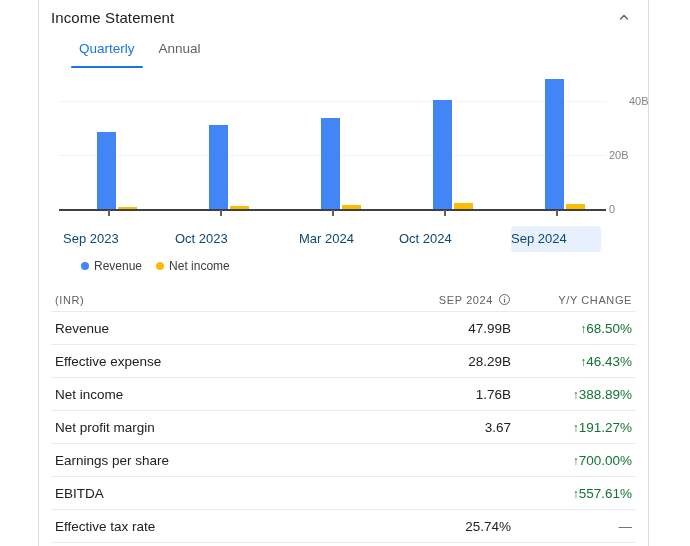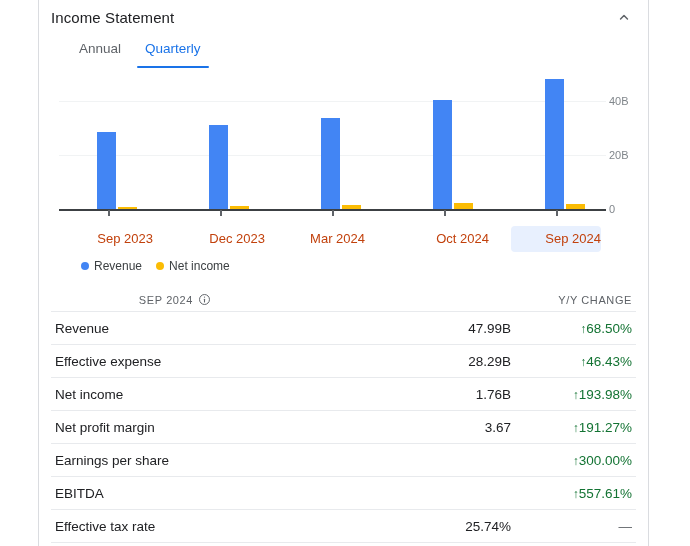--- a/index.html
+++ b/index.html
@@ -131,22 +131,22 @@
     position: absolute;
     left: 12px; top: 226px;
     width: 585px; height: 28px;
   }
   .xlabel {
     position: absolute;
     top: 0;
     height: 26px;
     line-height: 26px;
     font-size: 13px;
-    color: #c2410c;
-    text-align: right;
+    color: #0c4a6e;
+    text-align: left;
     border-radius: 4px;
     cursor: pointer;
     white-space: nowrap;
   }
   .xlabel.selected {
     background: #e8f0fe;
   }
 
   
   .legend {
@@ -205,22 +205,22 @@
       <div class="header">
         <div class="title">Income Statement</div>
         <div class="collapse-btn">
           <svg width="18" height="18" viewBox="0 0 24 24" aria-hidden="true">
             <path d="M7.4 14.6 12 10l4.6 4.6" fill="none" stroke="#5f6368" stroke-width="2" stroke-linecap="round" stroke-linejoin="round"></path>
           </svg>
         </div>
       </div>
 
       <div class="tabs">
+        <div class="tab active">Quarterly</div>
         <div class="tab">Annual</div>
-        <div class="tab active">Quarterly</div>
       </div>
 
       <div class="chart-wrap">
         <div class="plot" id="plot">
             <div class="gridline" style="top: 25px;"></div>
             <div class="gridline" style="top: 79px;"></div>
             <div class="baseline" style="top: 133px;"></div>
             <div class="bar rev" style="left: 46px; height: 76.896px;"></div>
             <div class="bar ni" style="left: 67px; height: 2px;"></div>
             <div class="tick" style="left: 57px;"></div>
@@ -233,45 +233,46 @@
             <div class="bar rev" style="left: 382px; height: 109.08px;"></div>
             <div class="bar ni" style="left: 403px; height: 5.67px;"></div>
             <div class="tick" style="left: 393px;"></div>
             <div class="bar rev" style="left: 494px; height: 129.573px;"></div>
             <div class="bar ni" style="left: 515px; height: 4.752px;"></div>
             <div class="tick" style="left: 505px;"></div>
           </div>
         <div class="ylabels" id="ylabels">
             <div class="ylabel" style="top: 133px;">0</div>
             <div class="ylabel" style="top: 79px; text-align: center;">20B</div>
-            <div class="ylabel" style="top: 25px;">40B</div>
+            <div class="ylabel" style="top: 25px; margin-left: 20px;">40B</div>
           </div>
       </div>
 
       <div class="xlabels" id="xlabels">
           <div class="xlabel" style="left: 12px; width: 90px;">Sep 2023</div>
-          <div class="xlabel" style="left: 124px; width: 90px;">Dec 2023</div>
-          <div class="xlabel" style="left: 224px; width: 90px;">Mar 2024</div>
+          <div class="xlabel" style="left: 124px; width: 90px;">Oct 2023</div>
+          <div class="xlabel" style="left: 248px; width: 90px;">Mar 2024</div>
           <div class="xlabel" style="left: 348px; width: 90px;">Oct 2024</div>
           <div class="xlabel selected" style="left: 460px; width: 90px;">Sep 2024</div>
         </div>
 
       <div class="legend">
         <div class="legend-item">
           <span class="dot rev"></span>
           <span>Revenue</span>
         </div>
         <div class="legend-item">
           <span class="dot ni"></span>
           <span>Net income</span>
         </div>
       </div>
 
       <div class="table">
         <div class="trow head">
+          <div class="c-label">(INR)</div>
           <div class="c-value">
             <span>SEP 2024</span>
             <span class="info-icon">
               <svg width="13" height="13" viewBox="0 0 24 24" aria-hidden="true">
                 <circle cx="12" cy="12" r="9.2" fill="none" stroke="#5f6368" stroke-width="1.8"></circle>
                 <circle cx="12" cy="7.6" r="1.2" fill="#5f6368"></circle>
                 <rect x="11" y="10.4" width="2" height="7" rx="1" fill="#5f6368"></rect>
               </svg>
             </span>
           </div>
@@ -284,30 +285,30 @@
               <div class="c-change up"><span class="arrow">↑</span><span>68.50%</span></div>
             </div>
             <div class="trow">
               <div class="c-label">Effective expense</div>
               <div class="c-value">28.29B</div>
               <div class="c-change up"><span class="arrow">↑</span><span>46.43%</span></div>
             </div>
             <div class="trow">
               <div class="c-label">Net income</div>
               <div class="c-value">1.76B</div>
-              <div class="c-change up"><span class="arrow">↑</span><span>193.98%</span></div>
+              <div class="c-change up"><span class="arrow">↑</span><span>388.89%</span></div>
             </div>
             <div class="trow">
               <div class="c-label">Net profit margin</div>
               <div class="c-value">3.67</div>
               <div class="c-change up"><span class="arrow">↑</span><span>191.27%</span></div>
             </div>
             <div class="trow">
               <div class="c-label">Earnings per share</div>
-              <div class="c-change up"><span class="arrow">↑</span><span>300.00%</span></div>
+              <div class="c-change up"><span class="arrow">↑</span><span>700.00%</span></div>
             </div>
             <div class="trow">
               <div class="c-label">EBITDA</div>
               <div class="c-change up"><span class="arrow">↑</span><span>557.61%</span></div>
             </div>
             <div class="trow">
               <div class="c-label">Effective tax rate</div>
               <div class="c-value">25.74%</div>
               <div class="c-change neutral">—</div>
             </div>

